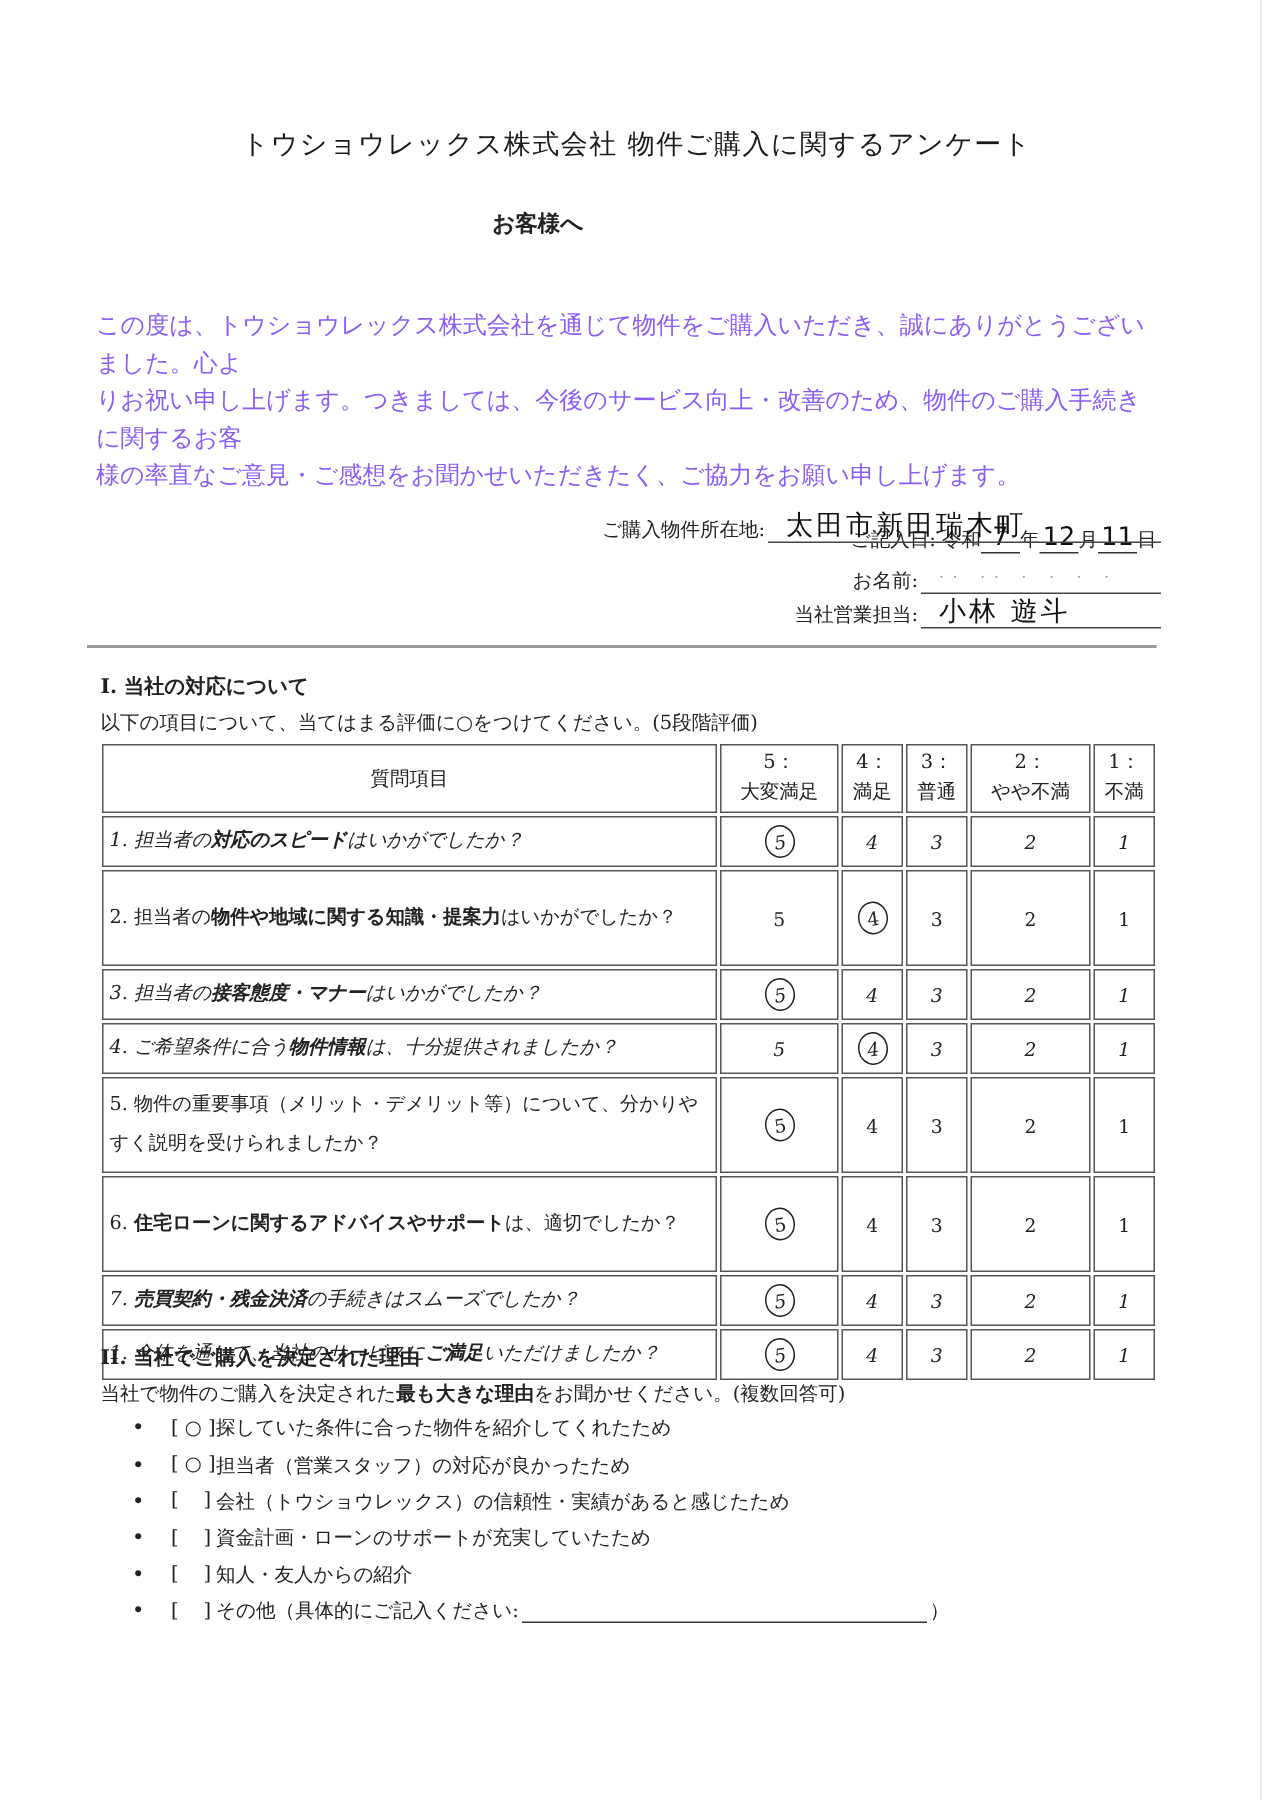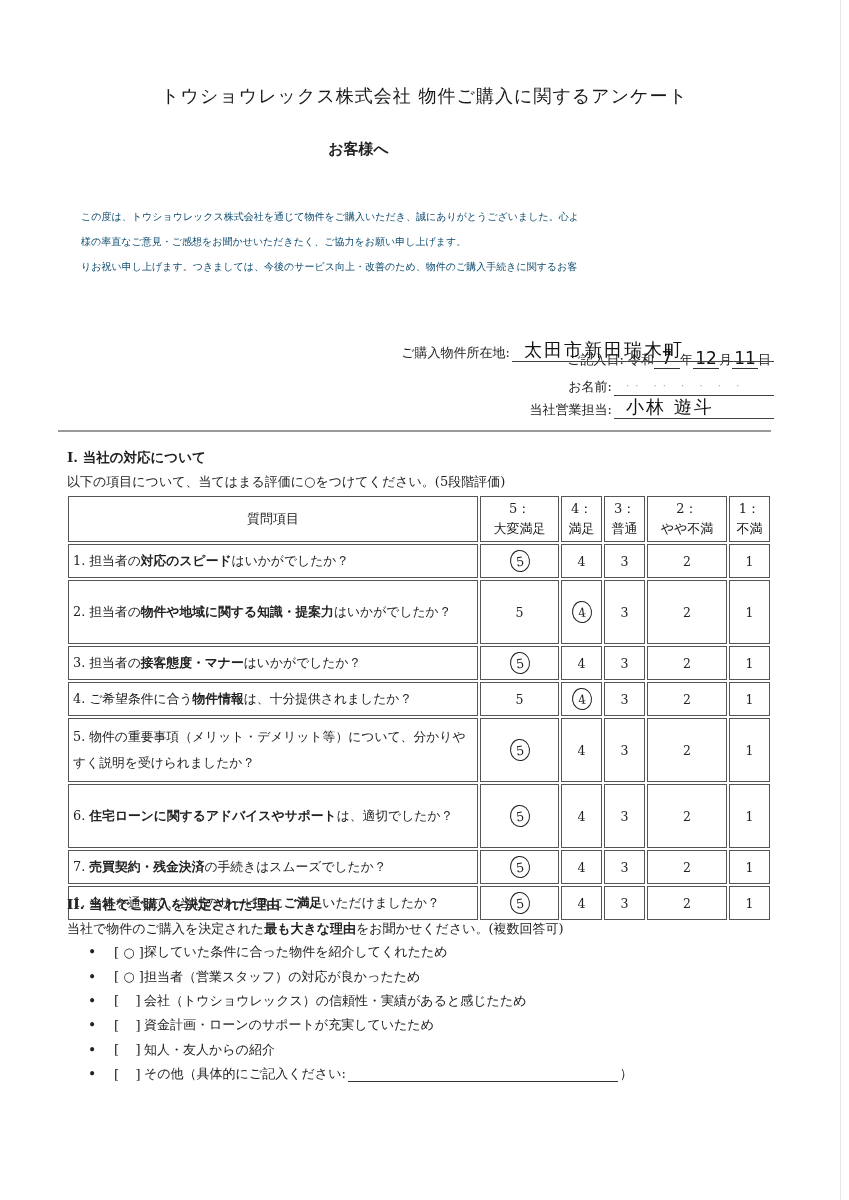--- a/index.html
+++ b/index.html
@@ -13,22 +13,22 @@
   }
   .title {
     position: absolute; top: 84px; left: 0; width: 849px; text-align: center;
     font-size: 18px; letter-spacing: 1px; color: #1a1a1a;
   }
   .subtitle {
     position: absolute; top: 140px; left: 0; width: 717px; text-align: center;
     font-size: 15px; font-weight: bold; color: #222;
   }
   .intro {
-    position: absolute; top: 204px; left: 81px; width: 710px;
-    font-size: 10px; line-height: 25px; color: #0c4a6e;
+    position: absolute; top: 204px; left: 64px; width: 710px;
+    font-size: 16px; line-height: 25px; color: #8b5cf6;
   }
   .meta-row {
     position: absolute; font-size: 13px; color: #222; display: flex; align-items: flex-end;
   }
   .date-row { top: 300px; right: 78px; margin-top: 48px; }
   .blank {
     display: inline-block; border-bottom: 1px solid #333; text-align: center;
     font-family: "DejaVu Sans", sans-serif; font-size: 17px; line-height: 20px;
     color: #111;
   }
@@ -62,21 +62,21 @@
   }
   table.rating th.q-head { width: 408px; font-size: 13px; }
   table.rating th.r-head { font-size: 13px; line-height: 20px; padding: 2px 0; }
   table.rating td.q { text-align: left; padding: 3px 4px; line-height: 26px; font-size: 12.8px; }
   table.rating td.score { font-size: 12.5px; position: relative; }
   .circled {
     display: inline-block; width: 20px; height: 22px; border: 1.4px solid #222; border-radius: 50%;
     line-height: 22px; box-sizing: border-box; transform: rotate(-8deg);
   }
   .b { font-weight: bold; }
-  .row-h1 td { height: 26px; }
+  .row-h1 td { height: 26px; font-style: italic; }
   .row-h2 td { height: 56px; }
   .reasons {
     position: absolute; top: 940px; left: 88px; list-style: none; margin: 0; padding: 0;
     font-size: 13px; color: #222;
   }
   .reasons li { height: 24.4px; display: flex; align-items: center; }
   .bullet { width: 26px; font-size: 14px; }
   .checkbox { display: inline-block; width: 30px; letter-spacing: 0; }
   .mark { font-family: "DejaVu Sans", sans-serif; font-size: 13px; }
   .other-line { display: inline-block; width: 270px; border-bottom: 1px solid #333; height: 14px; margin: 0 2px; }
@@ -84,22 +84,22 @@
 </head>
 <body>
 
 <div class="right-edge"></div>
 
 <div class="title">トウショウレックス株式会社 物件ご購入に関するアンケート</div>
 <div class="subtitle">お客様へ</div>
 
 <div class="intro">
   <div>この度は、トウショウレックス株式会社を通じて物件をご購入いただき、誠にありがとうございました。心よ</div>
+  <div>りお祝い申し上げます。つきましては、今後のサービス向上・改善のため、物件のご購入手続きに関するお客</div>
   <div>様の率直なご意見・ご感想をお聞かせいただきたく、ご協力をお願い申し上げます。</div>
-  <div>りお祝い申し上げます。つきましては、今後のサービス向上・改善のため、物件のご購入手続きに関するお客</div>
 </div>
 
 <div class="meta-row date-row">
   <span>ご記入日:</span>&nbsp;
   <span>令和</span>
   <span class="blank" style="width:26px">7</span>
   <span>年</span>
   <span class="blank" style="width:26px">12</span>
   <span>月</span>
   <span class="blank" style="width:26px">11</span>

